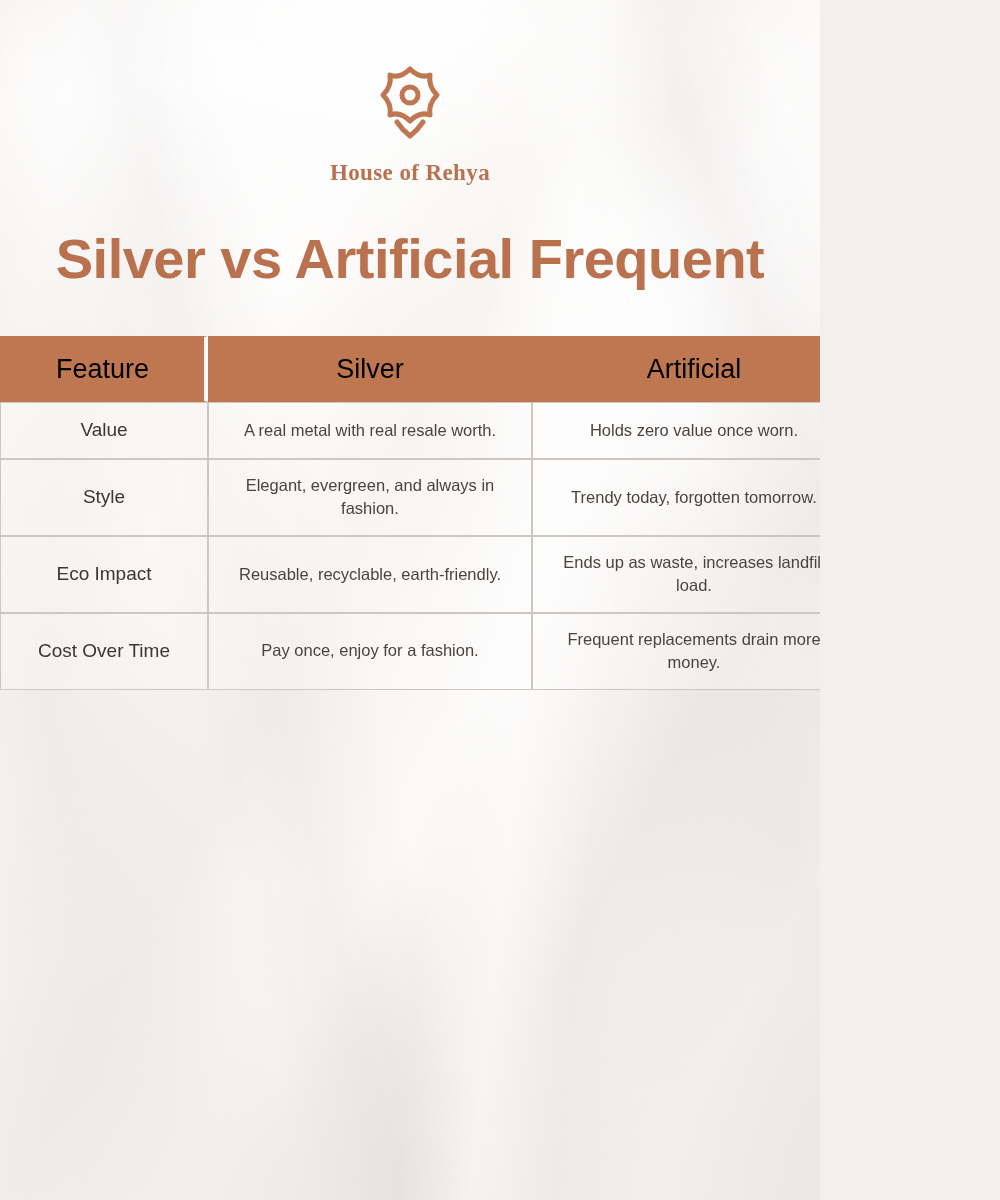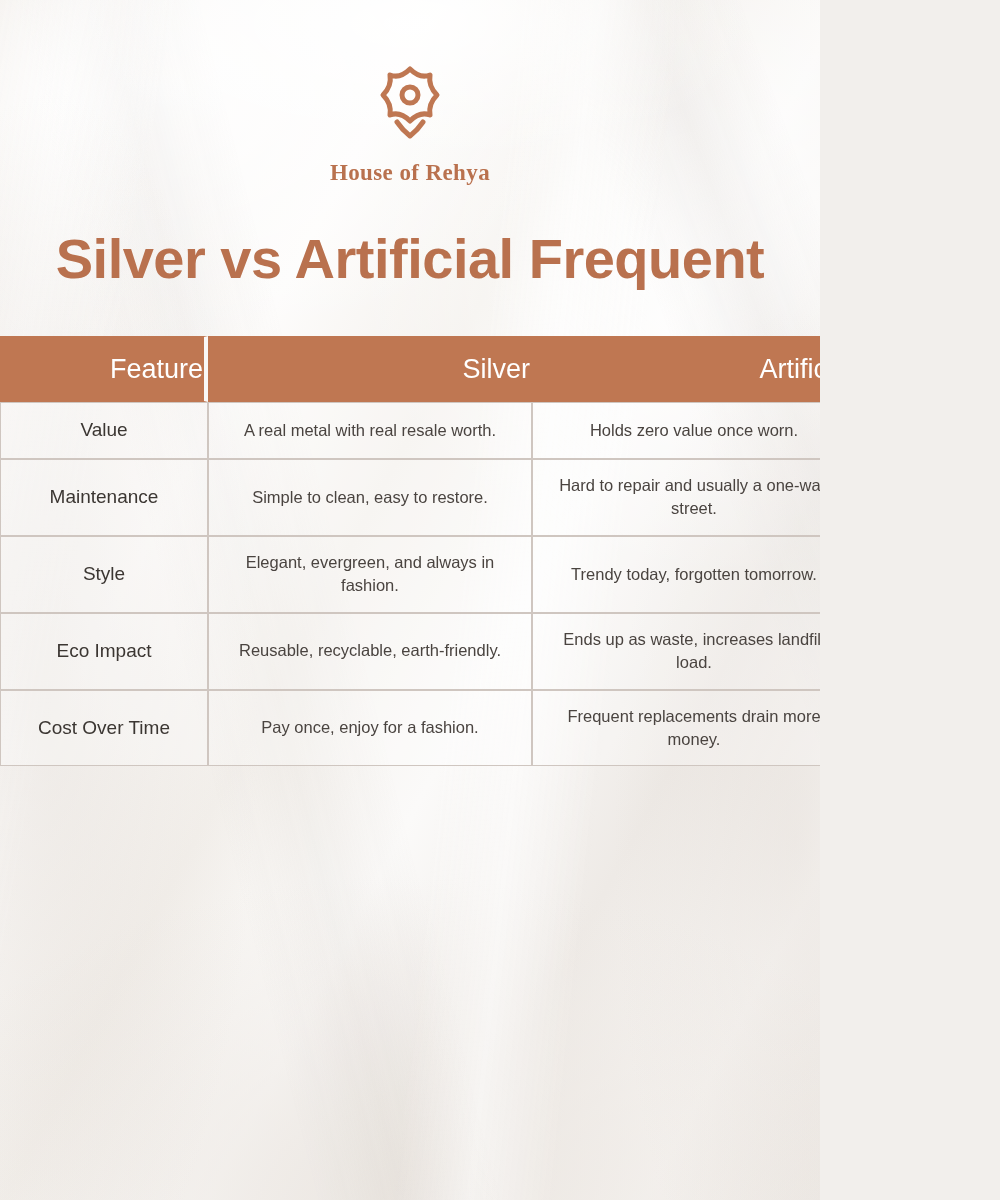--- a/index.html
+++ b/index.html
@@ -89,27 +89,26 @@
     border-collapse: separate;
     border-spacing: 0;
     table-layout: fixed;
   }
   table.cmp col.c-feature { width: 208px; }
   table.cmp col.c-silver  { width: 324px; }
   table.cmp col.c-artificial { width: 324px; }
 
   thead th {
     background: #bf7752;
-    color: #ffffff;
+    color: #000000;
     font-weight: 400;
     font-size: 27px;
     height: 62px;
     vertical-align: middle;
     border: 1px solid #bf7752;
-    text-align: right;
   }
   thead th.th-feature {
     border-right: 4px solid #faf8f7;
   }
   thead th.th-silver {
     border-right: 1px solid #bf7752;
   }
 
   tbody td {
     border: 1px solid #cfc6c0;
@@ -174,25 +173,20 @@
             <th class="th-artificial">Artificial</th>
           </tr>
         </thead>
         <tbody>
           <tr>
             <td class="feature">Value</td>
             <td class="cell">A real metal with real resale worth.</td>
             <td class="cell">Holds zero value once worn.</td>
           </tr>
           <tr>
-            <td class="feature">Maintenance</td>
-            <td class="cell">Simple to clean, easy to restore.</td>
-            <td class="cell">Hard to repair and usually a one-way street.</td>
-          </tr>
-          <tr>
             <td class="feature">Style</td>
             <td class="cell">Elegant, evergreen, and always in fashion.</td>
             <td class="cell">Trendy today, forgotten tomorrow.</td>
           </tr>
           <tr>
             <td class="feature">Eco Impact</td>
             <td class="cell">Reusable, recyclable, earth-friendly.</td>
             <td class="cell">Ends up as waste, increases landfill load.</td>
           </tr>
           <tr>

